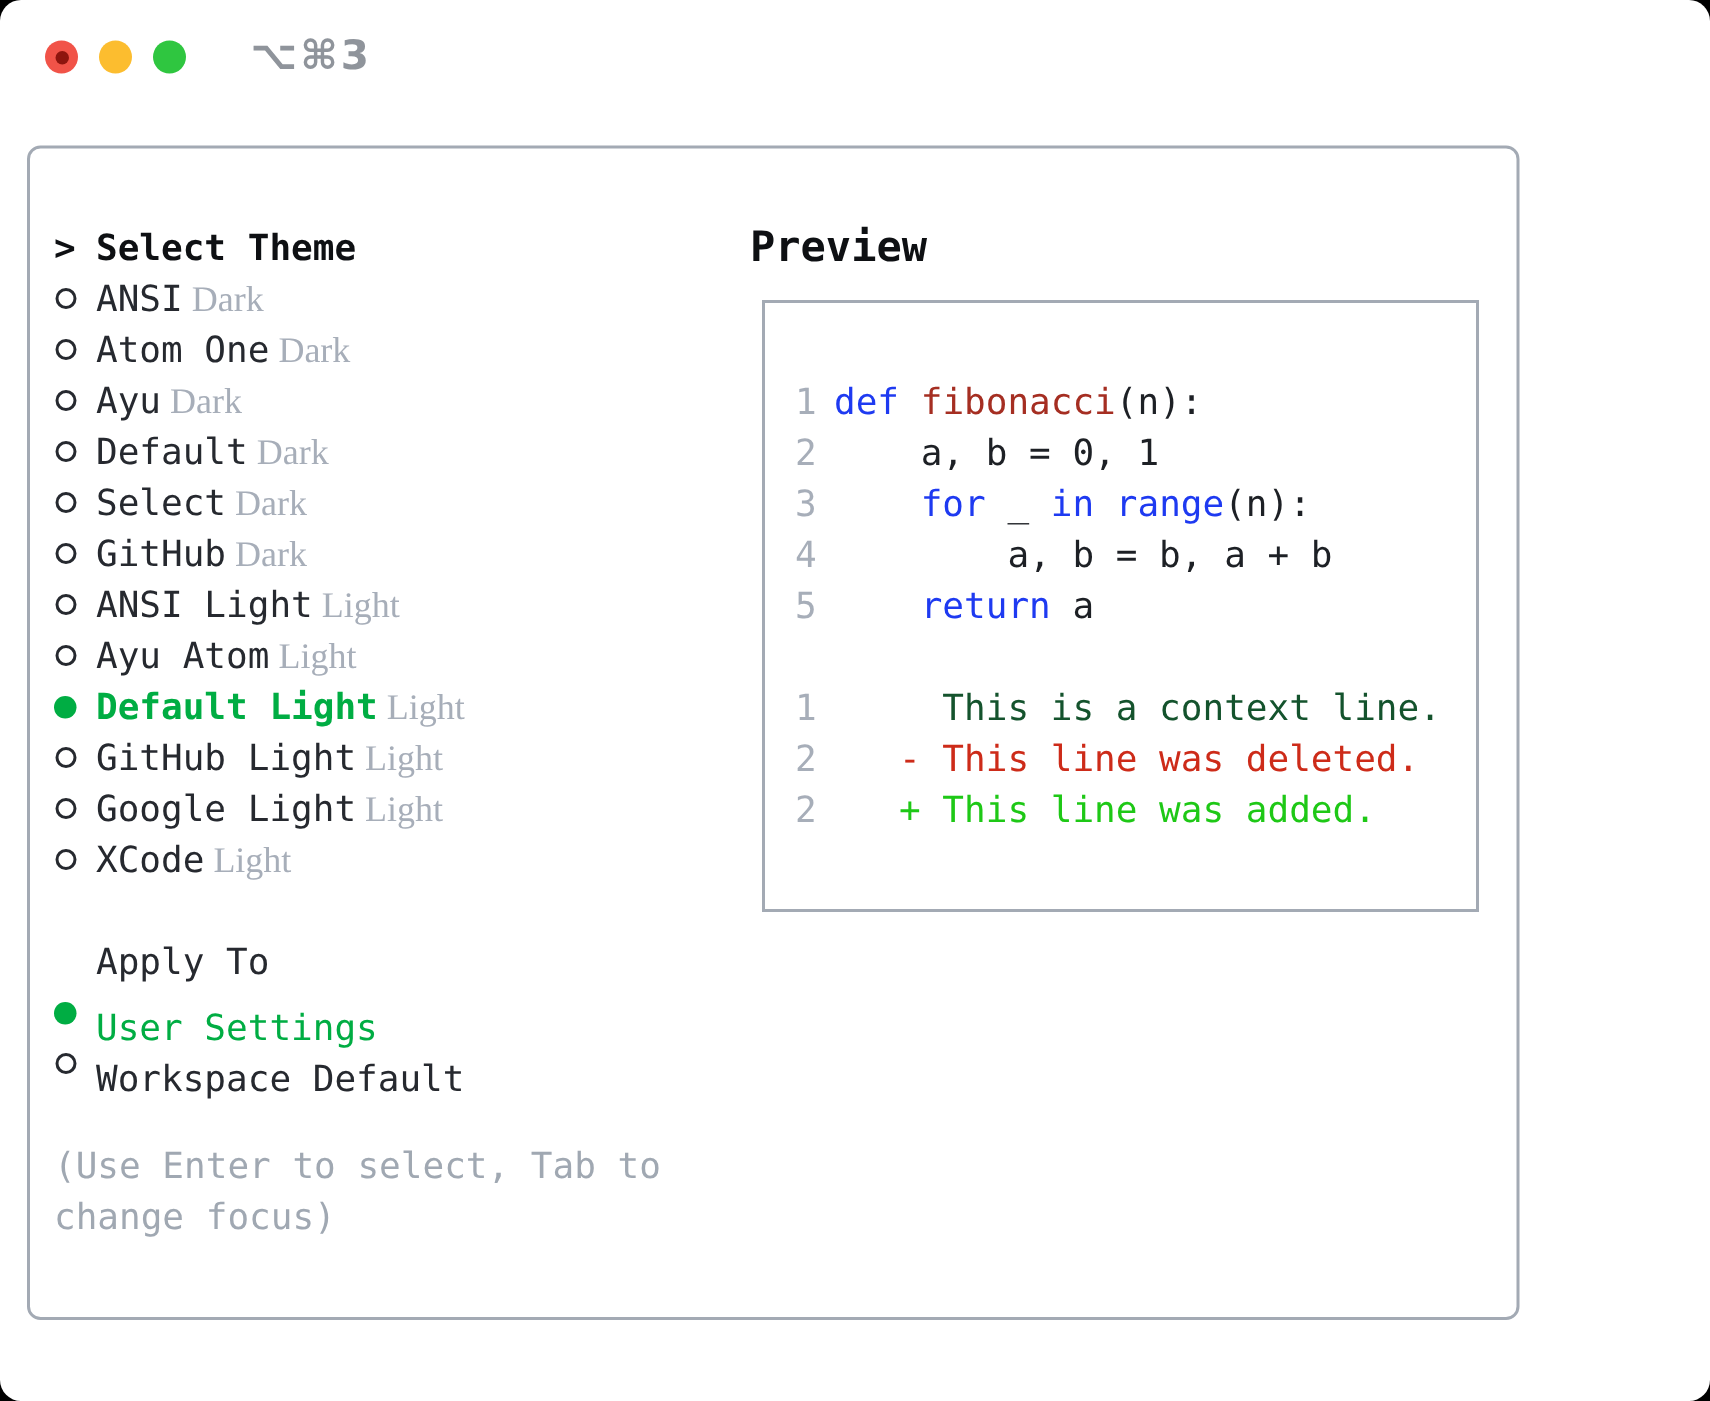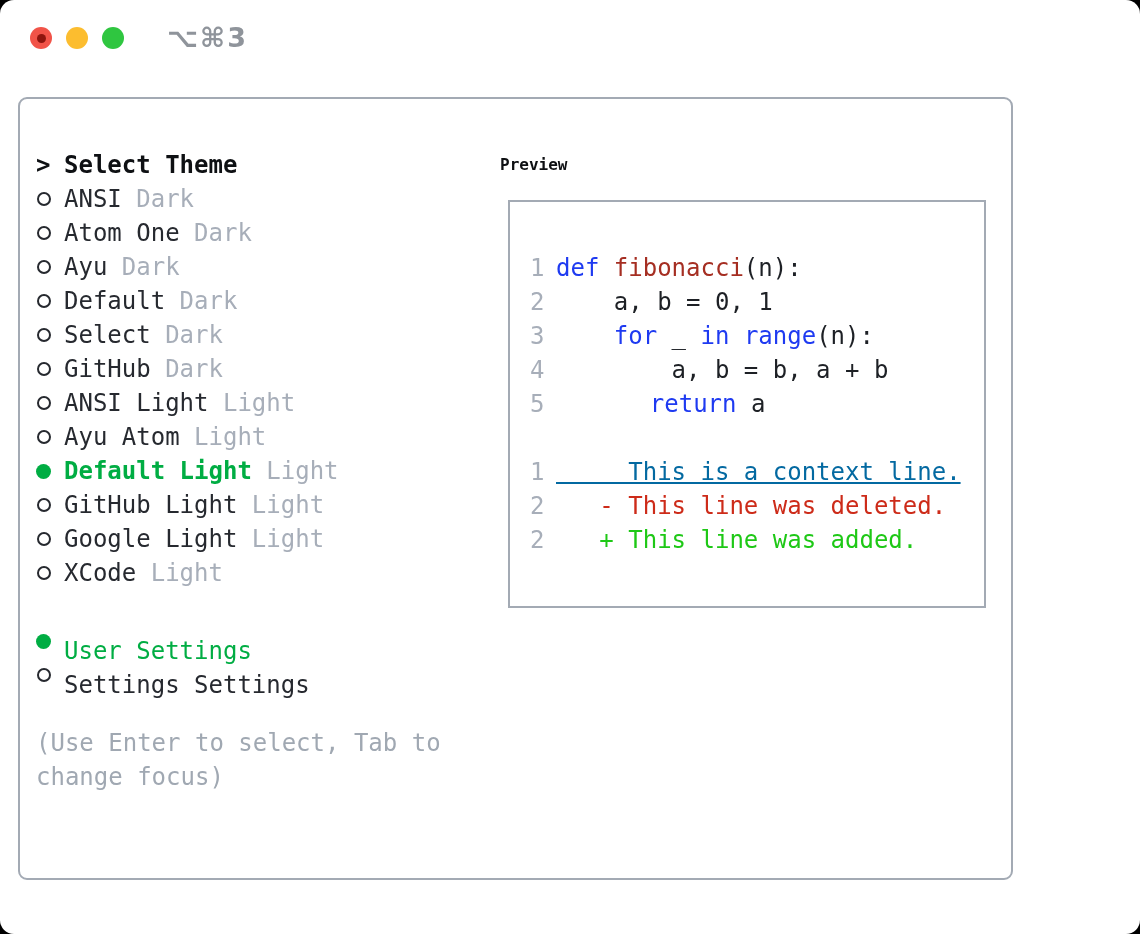--- a/index.html
+++ b/index.html
@@ -43,28 +43,28 @@
     font-size:24px;color:var(--text);
   }
   .row.spacer{height:34px;}
   .marker{width:28px;display:flex;align-items:center;flex:0 0 28px;}
   .radio-ring{width:12px;height:12px;border:2.5px solid var(--text);border-radius:50%;box-sizing:border-box;margin-left:1px;width:14px;height:14px;}
   .radio-dot{width:15px;height:15px;border-radius:50%;background:var(--selected);margin-left:0px;}
   .prompt{font-weight:bold;color:var(--titleText);font-size:24px;}
   .title{font-weight:bold;color:var(--titleText);}
   .theme-name{color:var(--text);}
   .theme-name.sel{color:var(--selected);font-weight:bold;}
-  .theme-variant{color:var(--muted);}
+  .theme-variant{color:var(--muted);font-family:Liberation Serif, serif;}
   .apply-label{color:var(--text);margin-top:20px;}
   .apply-label.sel{color:var(--selected);}
   .hint-line{color:var(--hint);text-align:center;}
   
   .preview-title{
     position:absolute;left:480px;top:49px;height:34px;line-height:34px;
-    font-size:16px;font-weight:bold;color:var(--titleText);
+    font-size:28px;font-weight:bold;color:var(--titleText);
   }
   .preview-box{
     position:absolute;left:488px;top:101px;width:478px;height:408px;
     box-sizing:border-box;border:2px solid var(--border);
     background:var(--windowBg,#fff);
     overflow:hidden;
   }
   .code-area{padding:49px 0 0 20px;}
   .code-line{display:flex;align-items:center;height:34px;white-space:pre;font-size:24px;}
   .gutter{flex:0 0 26px;width:26px;color:var(--gutter);}
@@ -102,42 +102,46 @@
           <div class="row"><span class="marker"><span class="radio-ring"></span></span><span><span class="theme-name">ANSI Light</span><span class="theme-variant"> Light</span></span></div>
           <div class="row"><span class="marker"><span class="radio-ring"></span></span><span><span class="theme-name">Ayu Atom</span><span class="theme-variant"> Light</span></span></div>
           <div class="row"><span class="marker"><span class="radio-dot"></span></span><span><span class="theme-name sel">Default Light</span><span class="theme-variant"> Light</span></span></div>
           <div class="row"><span class="marker"><span class="radio-ring"></span></span><span><span class="theme-name">GitHub Light</span><span class="theme-variant"> Light</span></span></div>
           <div class="row"><span class="marker"><span class="radio-ring"></span></span><span><span class="theme-name">Google Light</span><span class="theme-variant"> Light</span></span></div>
           <div class="row"><span class="marker"><span class="radio-ring"></span></span><span><span class="theme-name">XCode</span><span class="theme-variant"> Light</span></span></div>
         </div>
 
       <div class="row spacer"></div>
 
+      <div class="row">
+        <span class="marker"></span>
+        <span>Apply To</span>
+      </div>
 
       <div id="applyRows">
           <div class="row"><span class="marker"><span class="radio-dot"></span></span><span class="apply-label sel">User Settings</span></div>
-          <div class="row"><span class="marker"><span class="radio-ring"></span></span><span class="apply-label">Settings Settings</span></div>
+          <div class="row"><span class="marker"><span class="radio-ring"></span></span><span class="apply-label">Workspace Default</span></div>
         </div>
 
       <div class="row spacer"></div>
 
       <div class="row hint-line">(Use Enter to select, Tab to</div>
       <div class="row hint-line">change focus)</div>
     </div>
 
     <div class="preview-title">Preview</div>
 
     <div class="preview-box">
       <div class="code-area" id="codeLines">
           <div class="code-line"><span class="gutter">1</span><span class="seg" style="color: rgb(30, 58, 241);">def</span><span class="seg" style="color: rgb(29, 32, 37);"> </span><span class="seg" style="color: rgb(165, 46, 34);">fibonacci</span><span class="seg" style="color: rgb(29, 32, 37);">(n):</span></div>
           <div class="code-line"><span class="gutter">2</span><span class="seg" style="color: rgb(29, 32, 37);">    a, b = 0, 1</span></div>
           <div class="code-line"><span class="gutter">3</span><span class="seg" style="color: rgb(29, 32, 37);">    </span><span class="seg" style="color: rgb(30, 58, 241);">for</span><span class="seg" style="color: rgb(29, 32, 37);"> _ </span><span class="seg" style="color: rgb(30, 58, 241);">in</span><span class="seg" style="color: rgb(29, 32, 37);"> </span><span class="seg" style="color: rgb(30, 58, 241);">range</span><span class="seg" style="color: rgb(29, 32, 37);">(n):</span></div>
           <div class="code-line"><span class="gutter">4</span><span class="seg" style="color: rgb(29, 32, 37);">        a, b = b, a + b</span></div>
-          <div class="code-line"><span class="gutter">5</span><span class="seg" style="color: rgb(29, 32, 37);">    </span><span class="seg" style="color: rgb(30, 58, 241); margin-left: 36px;">return</span><span class="seg" style="color: rgb(29, 32, 37);"> a</span></div>
+          <div class="code-line"><span class="gutter">5</span><span class="seg" style="color: rgb(29, 32, 37);">    </span><span class="seg" style="color: rgb(30, 58, 241);">return</span><span class="seg" style="color: rgb(29, 32, 37);"> a</span></div>
           <div class="code-line"><span class="gutter"></span></div>
-          <div class="code-line"><span class="gutter">1</span><span class="seg" style="color: #0369a1; text-decoration: underline;">     This is a context line.</span></div>
+          <div class="code-line"><span class="gutter">1</span><span class="seg" style="color: #14532d;">     This is a context line.</span></div>
           <div class="code-line"><span class="gutter">2</span><span class="seg" style="color: rgb(205, 43, 25);">   - This line was deleted.</span></div>
           <div class="code-line"><span class="gutter">2</span><span class="seg" style="color: rgb(30, 200, 22);">   + This line was added.</span></div>
         </div>
     </div>
 
   </div>
 </div>
 
 </body></html>

